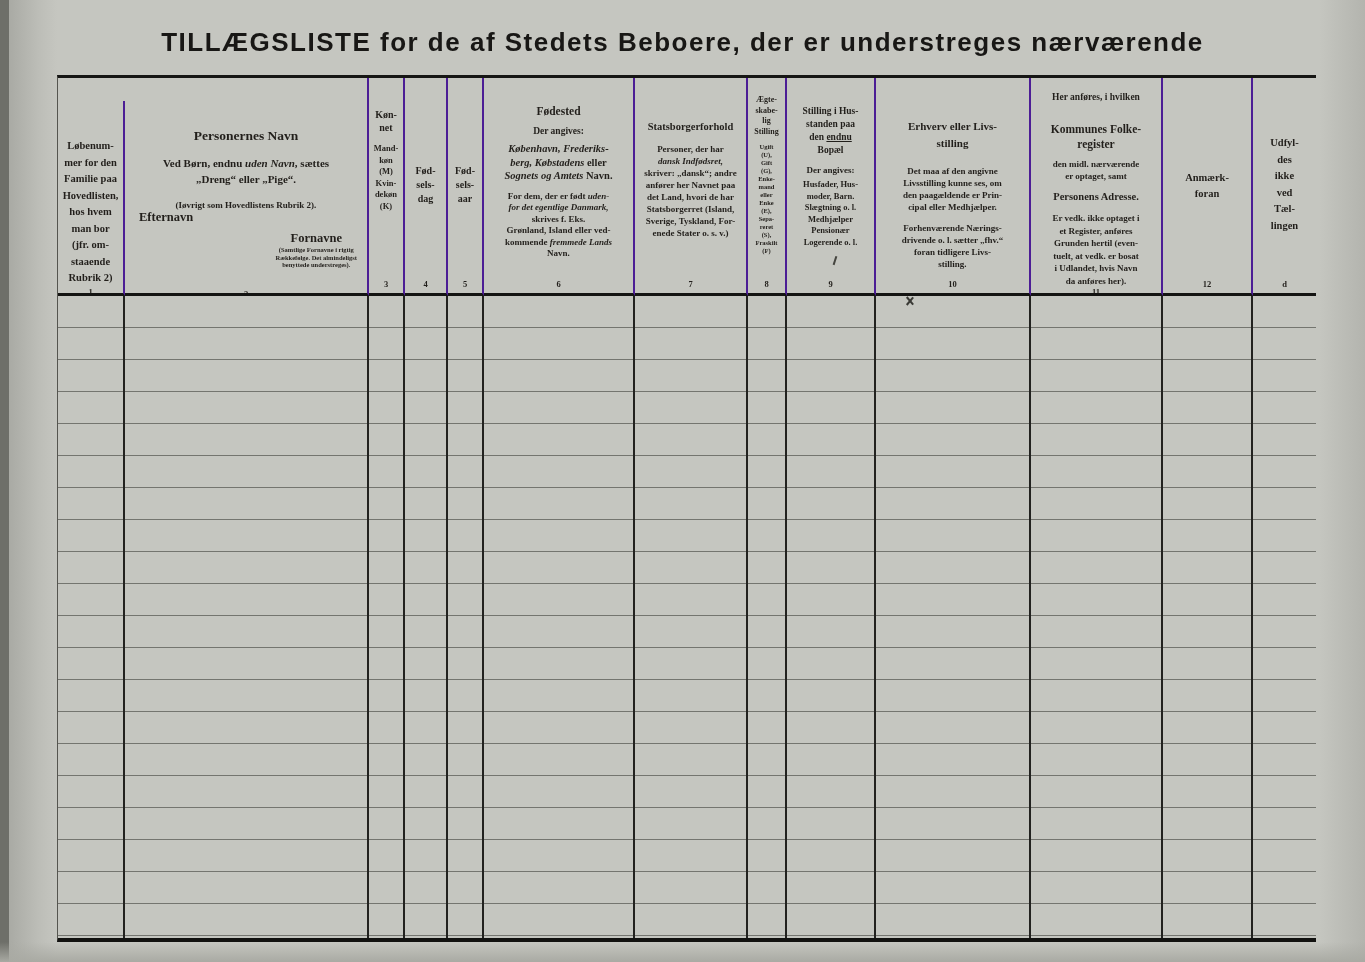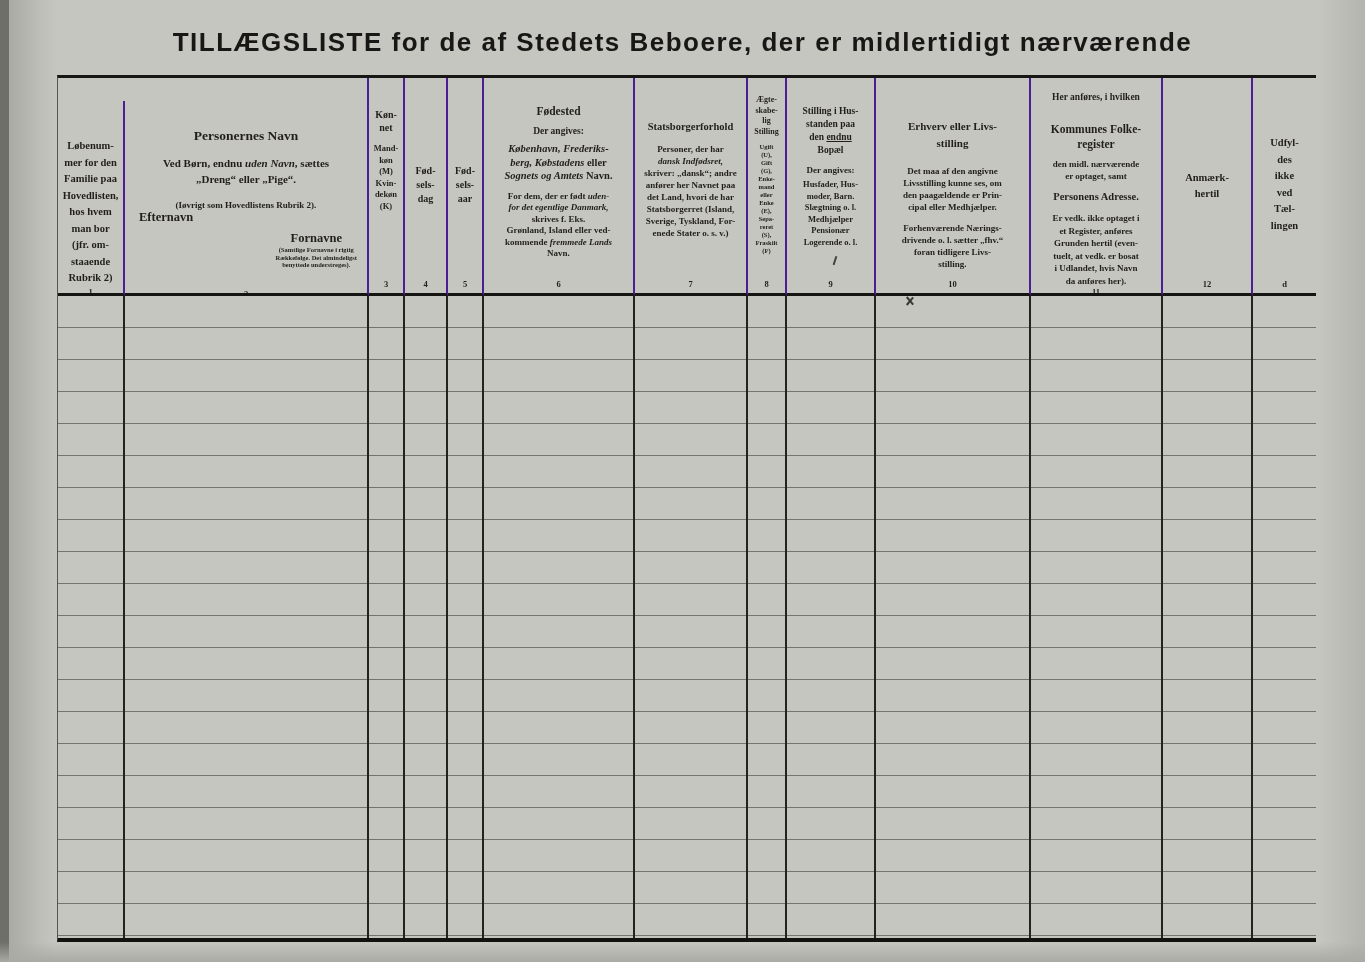--- a/index.html
+++ b/index.html
@@ -97,21 +97,21 @@
   .ink-v::before{content:"";position:absolute;left:3px;top:0;width:1.5px;height:9px;background:#45453f;transform:rotate(18deg);}
 </style>
 </head>
 <body>
 
 <div class="edge-left-dark"></div>
 <div class="edge-left-shade"></div>
 <div class="edge-right-shade"></div>
 <div class="edge-bottom-shade"></div>
 
-<div class="page-title">TILLÆGSLISTE for de af Stedets Beboere, der er midlertidigt nærværende</div>
+<div class="page-title">TILLÆGSLISTE for de af Stedets Beboere, der er understreges nærværende</div>
 
 <div class="form-table">
 
   <div class="hc hc1">
     <span>Løbenum-
 mer for den
 Familie paa
 Hovedlisten,
 hos hvem
 man bor
@@ -254,21 +254,21 @@
 et Register, anføres
 Grunden hertil (even-
 tuelt, at vedk. er bosat
 i Udlandet, hvis Navn
 da anføres her).</span>
     <span class="colnum">11</span>
   </div>
 
   <div class="hc hc12">
     <span>Anmærk-
-hertil</span>
+foran</span>
     <span class="colnum">12</span>
   </div>
 
   <div class="hc hc13" style="border-right:none">
     <span>Udfyl-
 des
 ikke
 ved
 Tæl-
 lingen</span>

